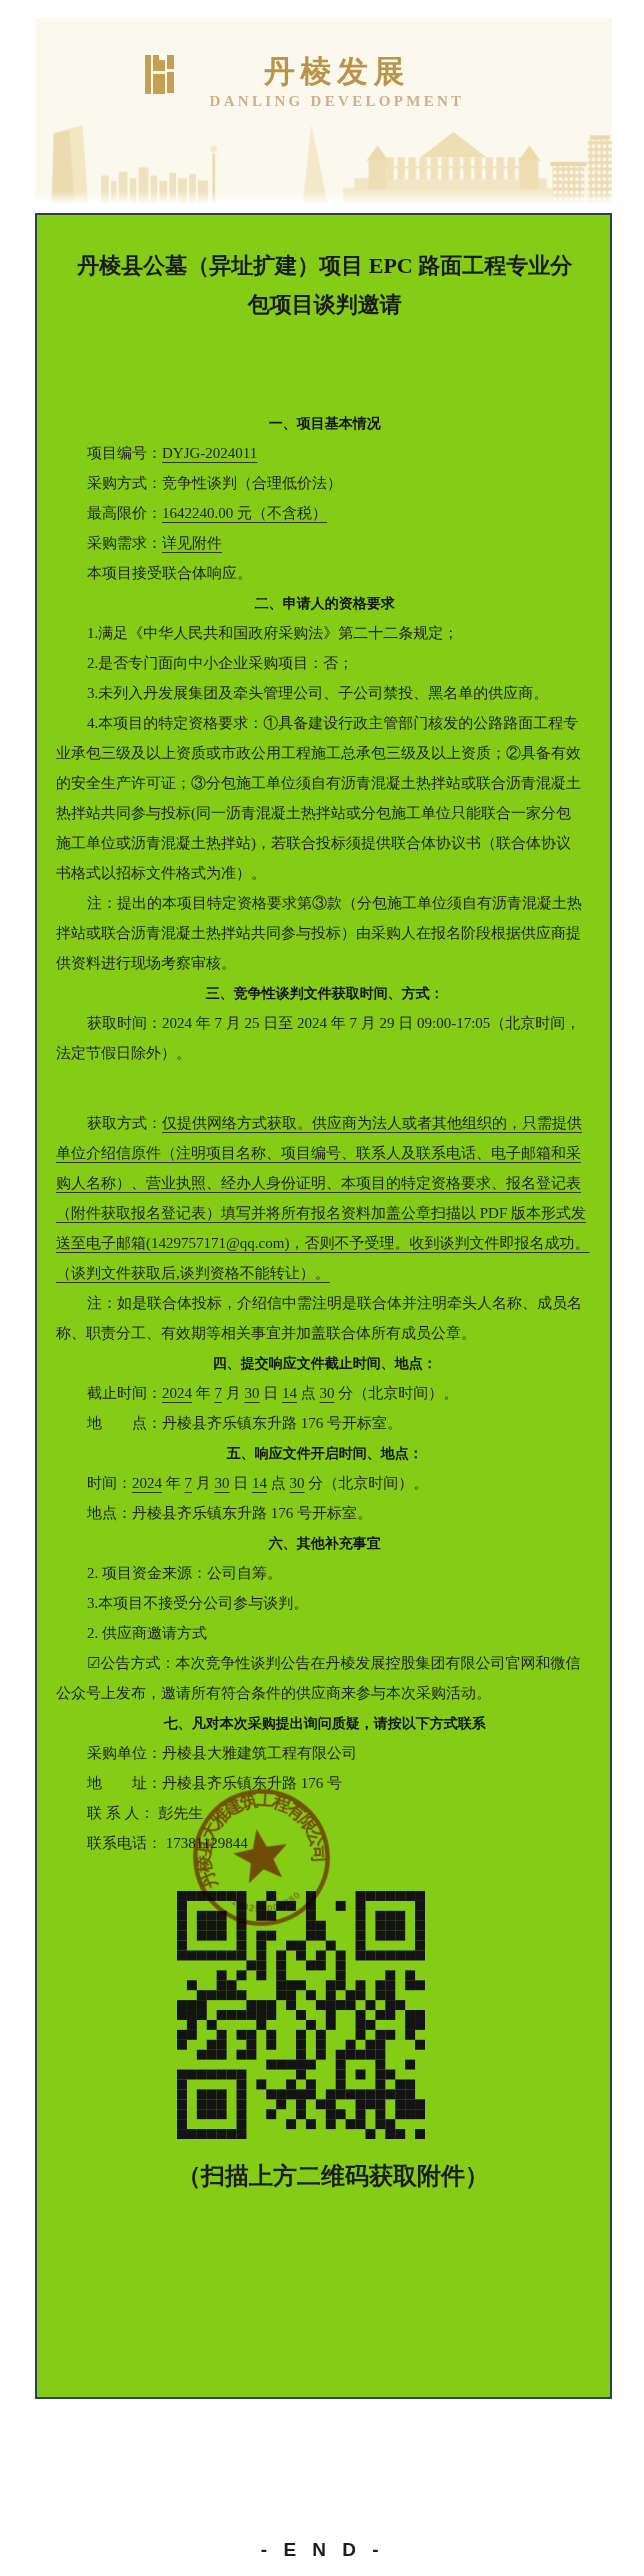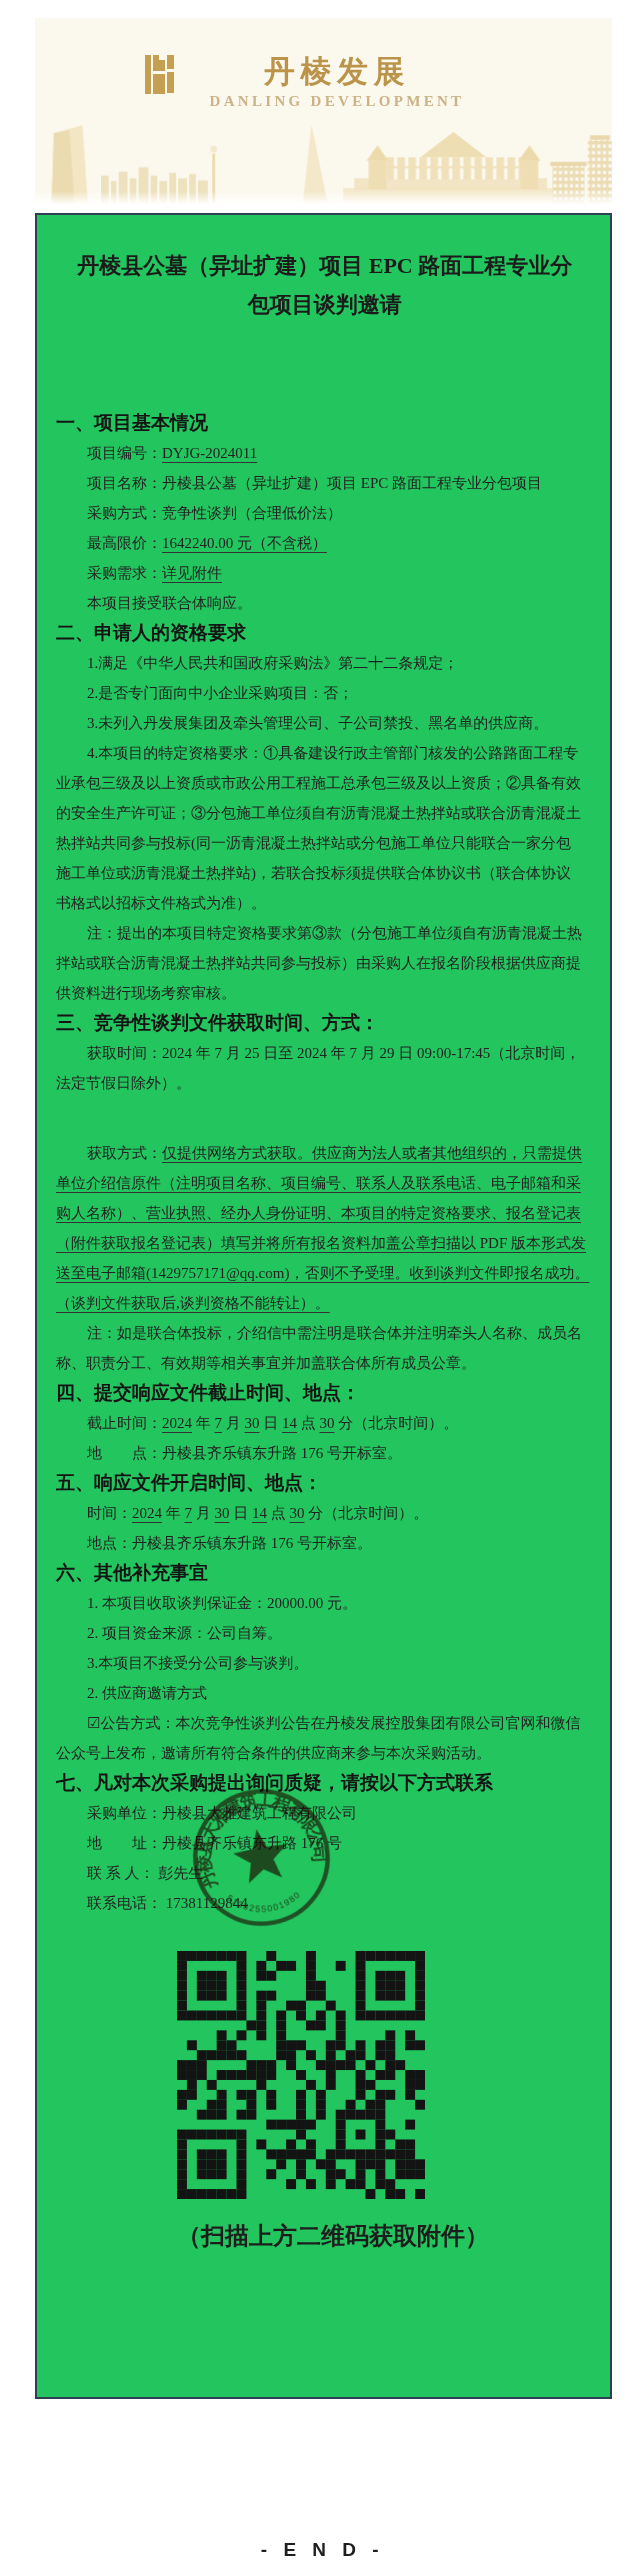--- a/index.html
+++ b/index.html
@@ -36,34 +36,34 @@
     font-family:"Liberation Serif",serif;font-weight:700;
   }
   .skyline{position:absolute;left:0;bottom:0;width:577px;height:83px;}
   .hdr:after{ 
     content:"";position:absolute;left:0;bottom:0;width:100%;height:14.3px;
     background:linear-gradient(to bottom, rgba(255,255,255,0), #ffffff 90%);
   }
   
   .card{
     position:absolute;left:35px;top:213px;width:577px;height:2186px;
-    background:#22c55e;border:2.2px solid #2f3e53;box-sizing:border-box;
+    background:#84cc16;border:2.2px solid #2f3e53;box-sizing:border-box;
   }
   .card-inner{position:relative;width:100%;height:100%;padding:0 16.5px 0 19px;box-sizing:border-box;}
   .doc-title{
     margin:31px 0 84px 0;text-align:center;font-weight:700;color:#1b1b1b;
     font-size:22px;line-height:39px;font-family:"Liberation Serif",serif;
   }
   .line{
     height:30px;line-height:30px;font-size:15px;white-space:nowrap;color:#222;
     font-family:"Liberation Serif",serif;
   }
   .line.head{
     font-weight:700;color:#141414;
-    font-family:"Liberation Sans","DejaVu Sans",sans-serif;font-size:19px;
+    font-family:"Liberation Sans","DejaVu Sans",sans-serif;font-size:14px;text-align:center;
   }
   .line.ind{padding-left:31px;}
   .line .u{
     text-decoration:underline;text-decoration-thickness:1.1px;text-underline-offset:3.9px;
     text-decoration-color:#333;
   }
   
   .qr-wrap{margin-top:32.5px;margin-left:121px;width:248px;height:248px;}
   .qr-caption{
     margin-top:22.6px;margin-left:121px;width:248px;text-align:center;
@@ -150,57 +150,55 @@
 <div class="card">
   <div class="card-inner">
     <div class="doc-title">
       <div>丹棱县公墓（异址扩建）项目 EPC 路面工程专业分</div>
       <div>包项目谈判邀请</div>
     </div>
 
     <div id="doc-body">
         <div class="line head"><span>一、项目基本情况</span></div>
         <div class="line ind"><span>项目编号：</span><span class="u">DYJG-2024011</span></div>
-        <div class="line ind"><span>项目名称：丹棱县公墓（异址扩建）项目 EPC 路面工程专业分包项目</span></div>
         <div class="line ind"><span>采购方式：竞争性谈判（合理低价法）</span></div>
         <div class="line ind"><span>最高限价：</span><span class="u">1642240.00 元（不含税）</span></div>
         <div class="line ind"><span>采购需求：</span><span class="u">详见附件</span></div>
         <div class="line ind"><span>本项目接受联合体响应。</span></div>
         <div class="line head"><span>二、申请人的资格要求</span></div>
         <div class="line ind"><span>1.满足《中华人民共和国政府采购法》第二十二条规定；</span></div>
         <div class="line ind"><span>2.是否专门面向中小企业采购项目：否；</span></div>
         <div class="line ind"><span>3.未列入丹发展集团及牵头管理公司、子公司禁投、黑名单的供应商。</span></div>
         <div class="line ind"><span>4.本项目的特定资格要求：①具备建设行政主管部门核发的公路路面工程专</span></div>
         <div class="line"><span>业承包三级及以上资质或市政公用工程施工总承包三级及以上资质；②具备有效</span></div>
         <div class="line"><span>的安全生产许可证；③分包施工单位须自有沥青混凝土热拌站或联合沥青混凝土</span></div>
         <div class="line"><span>热拌站共同参与投标(同一沥青混凝土热拌站或分包施工单位只能联合一家分包</span></div>
         <div class="line"><span>施工单位或沥青混凝土热拌站)，若联合投标须提供联合体协议书（联合体协议</span></div>
         <div class="line"><span>书格式以招标文件格式为准）。</span></div>
         <div class="line ind"><span>注：提出的本项目特定资格要求第③款（分包施工单位须自有沥青混凝土热</span></div>
         <div class="line"><span>拌站或联合沥青混凝土热拌站共同参与投标）由采购人在报名阶段根据供应商提</span></div>
         <div class="line"><span>供资料进行现场考察审核。</span></div>
         <div class="line head"><span>三、竞争性谈判文件获取时间、方式：</span></div>
-        <div class="line ind"><span>获取时间：2024 年 7 月 25 日至 2024 年 7 月 29 日 09:00-17:45（北京时间，</span></div>
+        <div class="line ind"><span>获取时间：2024 年 7 月 25 日至 2024 年 7 月 29 日 09:00-17:05（北京时间，</span></div>
         <div class="line"><span>法定节假日除外）。</span></div>
         <div class="line ind" style="margin-top: 40px;"><span>获取方式：</span><span class="u">仅提供网络方式获取。供应商为法人或者其他组织的，只需提供</span></div>
         <div class="line"><span class="u">单位介绍信原件（注明项目名称、项目编号、联系人及联系电话、电子邮箱和采</span></div>
         <div class="line"><span class="u">购人名称）、营业执照、经办人身份证明、本项目的特定资格要求、报名登记表</span></div>
         <div class="line"><span class="u">（附件获取报名登记表）填写并将所有报名资料加盖公章扫描以 PDF 版本形式发</span></div>
         <div class="line"><span class="u">送至电子邮箱(1429757171@qq.com)，否则不予受理。收到谈判文件即报名成功。</span></div>
         <div class="line"><span class="u">（谈判文件获取后,谈判资格不能转让）。</span></div>
         <div class="line ind"><span>注：如是联合体投标，介绍信中需注明是联合体并注明牵头人名称、成员名</span></div>
         <div class="line"><span>称、职责分工、有效期等相关事宜并加盖联合体所有成员公章。</span></div>
         <div class="line head"><span>四、提交响应文件截止时间、地点：</span></div>
         <div class="line ind"><span>截止时间：</span><span class="u">2024</span><span> 年 </span><span class="u">7</span><span> 月 </span><span class="u">30</span><span> 日 </span><span class="u">14</span><span> 点 </span><span class="u">30</span><span> 分（北京时间）。</span></div>
         <div class="line ind"><span>地　　点：丹棱县齐乐镇东升路 176 号开标室。</span></div>
         <div class="line head"><span>五、响应文件开启时间、地点：</span></div>
         <div class="line ind"><span>时间：</span><span class="u">2024</span><span> 年 </span><span class="u">7</span><span> 月 </span><span class="u">30</span><span> 日 </span><span class="u">14</span><span> 点 </span><span class="u">30</span><span> 分（北京时间）。</span></div>
         <div class="line ind"><span>地点：丹棱县齐乐镇东升路 176 号开标室。</span></div>
         <div class="line head"><span>六、其他补充事宜</span></div>
-        <div class="line ind"><span>1. 本项目收取谈判保证金：20000.00 元。</span></div>
         <div class="line ind"><span>2. 项目资金来源：公司自筹。</span></div>
         <div class="line ind"><span>3.本项目不接受分公司参与谈判。</span></div>
         <div class="line ind"><span>2. 供应商邀请方式</span></div>
         <div class="line ind"><span>☑公告方式：本次竞争性谈判公告在丹棱发展控股集团有限公司官网和微信</span></div>
         <div class="line"><span>公众号上发布，邀请所有符合条件的供应商来参与本次采购活动。</span></div>
         <div class="line head"><span>七、凡对本次采购提出询问质疑，请按以下方式联系</span></div>
         <div class="line ind"><span>采购单位：丹棱县大雅建筑工程有限公司</span></div>
         <div class="line ind"><span>地　　址：丹棱县齐乐镇东升路 176 号</span></div>
         <div class="line ind"><span>联 系 人： 彭先生</span></div>
         <div class="line ind"><span>联系电话： 17381129844</span></div>

